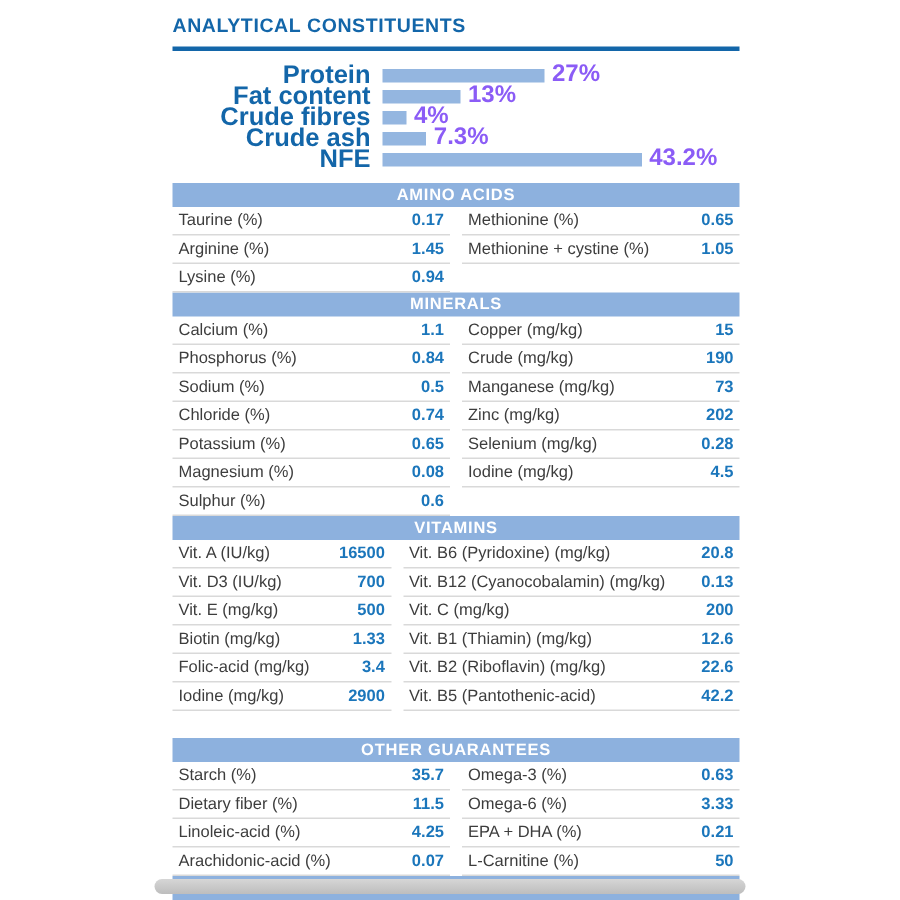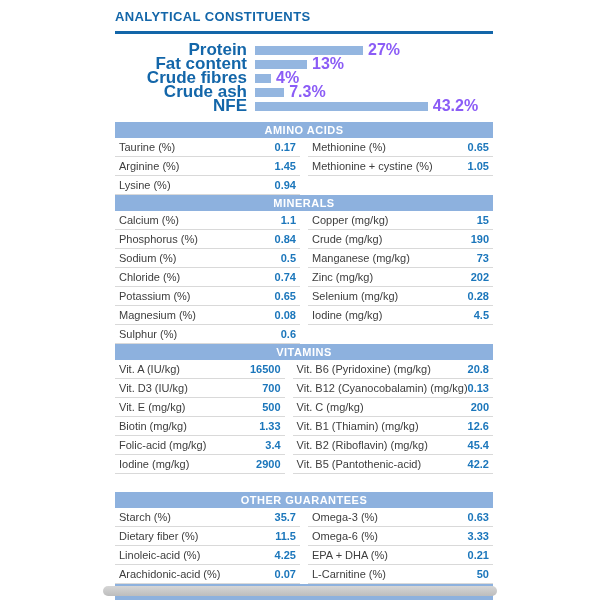--- a/index.html
+++ b/index.html
@@ -22,21 +22,21 @@
 
   
   .sections { margin-top:9px; }
   .section-header { background:#8db1de; color:#ffffff; font-weight:bold; font-size:11px;
                     text-align:center; letter-spacing:0.5px; padding:2px 0; line-height:12px; }
   .section-grid { display:grid; grid-template-columns:1fr 1fr; column-gap:8px; }
   .cell { display:flex; justify-content:space-between; align-items:center;
           padding:3px 4px; border-bottom:1px solid #d9d9d9; min-height:18px; }
   .cell.empty { border-bottom:none; }
   .cell-label { color:#3d3d3d; font-size:11px; line-height:12px; white-space:nowrap; }
-  .cell-value { color:#1b76bb; font-size:11px; font-weight:bold; line-height:12px; white-space:nowrap; }
+  .cell-value { color:#1b76bb; font-size:11px; font-weight:bold; line-height:12px; white-space:nowrap;margin-left:24px; }
 
   
   .bottom-bar { position:absolute; left:103px; bottom:4px; width:394px; height:10px;
                 border-radius:6px;
                 background:linear-gradient(#d6d6d6, #bdbdbd); }
 </style>
 </head>
 <body>
 
 <div class="page">
@@ -187,21 +187,21 @@
           <div class="cell">
             <span class="cell-label">Vit. B1 (Thiamin) (mg/kg)</span>
             <span class="cell-value">12.6</span>
           </div>
           <div class="cell">
             <span class="cell-label">Folic-acid (mg/kg)</span>
             <span class="cell-value">3.4</span>
           </div>
           <div class="cell">
             <span class="cell-label">Vit. B2 (Riboflavin) (mg/kg)</span>
-            <span class="cell-value">45.4</span>
+            <span class="cell-value">22.6</span>
           </div>
           <div class="cell">
             <span class="cell-label">Iodine (mg/kg)</span>
             <span class="cell-value">2900</span>
           </div>
           <div class="cell">
             <span class="cell-label">Vit.  B5 (Pantothenic-acid)</span>
             <span class="cell-value">42.2</span>
           </div>
           <div class="cell empty"></div>

